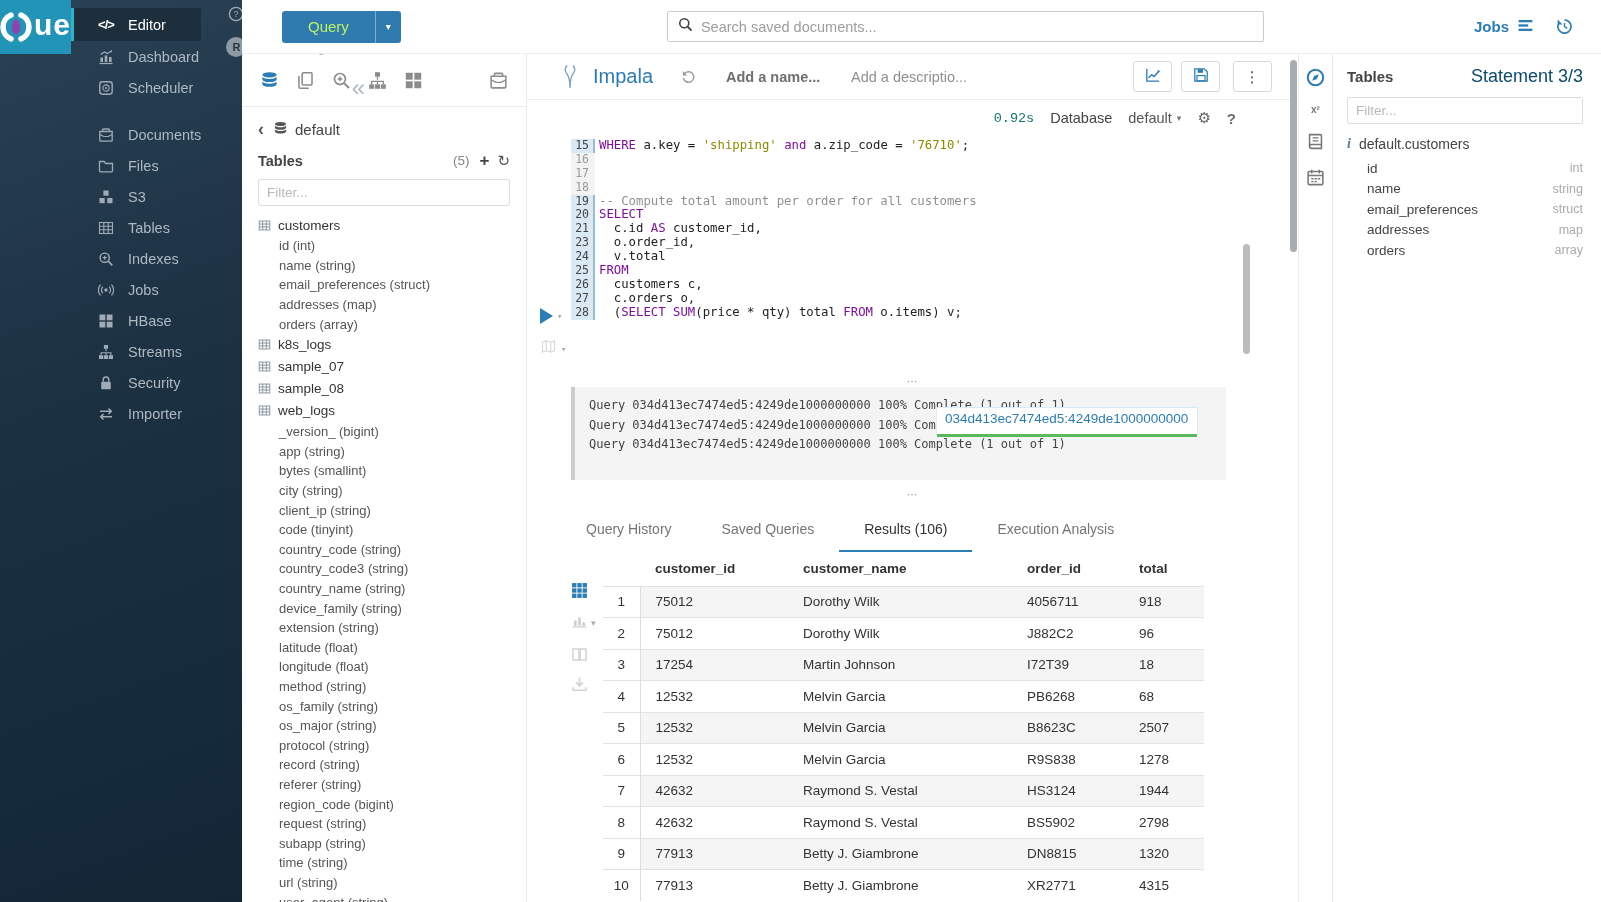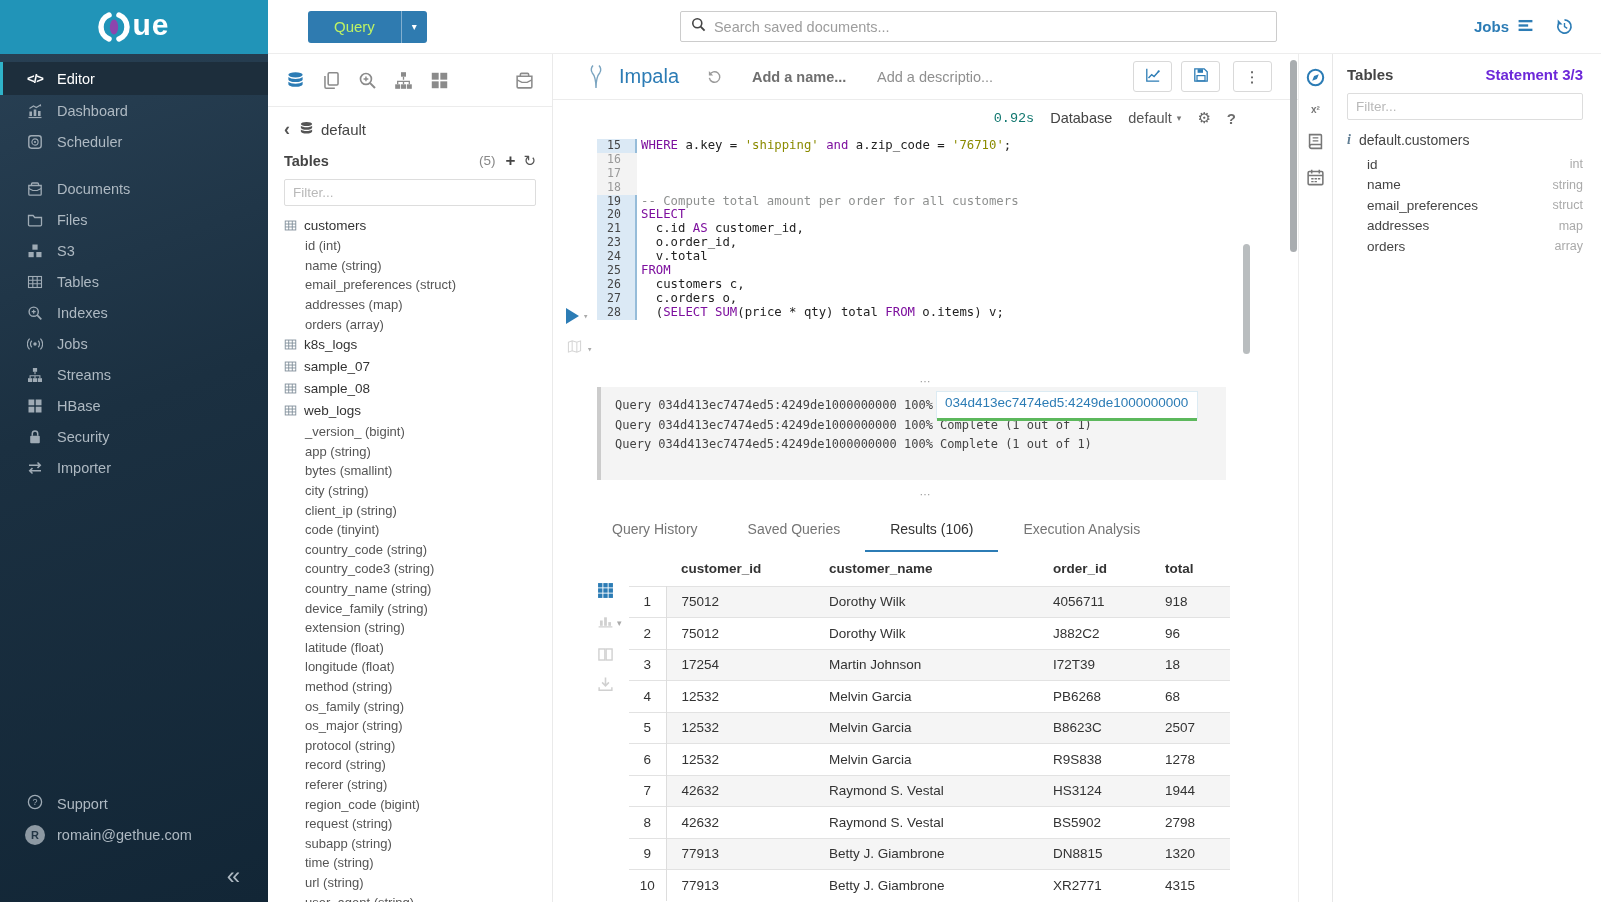--- a/index.html
+++ b/index.html
@@ -1,21 +1,21 @@
 <!DOCTYPE html>
 <html><head>
 <meta charset="utf-8">
 <style>
   * { margin:0; padding:0; box-sizing:border-box; }
   html,body { width:1601px; height:902px; overflow:hidden; background:#fff;
     font-family:"Liberation Sans", sans-serif; }
   .app { display:flex; width:1601px; height:902px; }
 
   
-  .sidebar { width:268px; height:100%; flex:none; display:flex; flex-direction:column;
+  .sidebar { width:242px; height:100%; flex:none; display:flex; 
     background:linear-gradient(160deg,#2a4256 0%, #1b3041 45%, #122636 100%); }
   .logo-band { height:54px; background:#2194b8; display:flex; align-items:center; justify-content:center; gap:2px; }
   .logo-mark { display:flex; align-items:center; }
   .logo-text { color:#fff; font-size:30px; font-weight:bold; letter-spacing:1px; line-height:1; margin-top:-4px; }
   .nav { padding-top:8px; flex:1; }
   .nav-item { display:flex; align-items:center; gap:12px; height:31px; padding-left:25px;
     color:#aeb9c2; font-size:14.5px; cursor:pointer; }
   .nav-item .ni { width:20px; height:16px; display:flex; align-items:center; justify-content:center; color:#9fabb5; }
   .nav-item.active { background:#1d2e3c; color:#fff; height:33px; border-left:3px solid #2fb3c9; padding-left:22px; }
   .nav-item.active .ni { color:#fff; font-weight:bold; }
@@ -96,38 +96,38 @@
     gap:16px; padding-right:62px; }
   .exec-time { color:#0f766e; font-size:13.5px;font-family:Liberation Mono, monospace; }
   .db-label { color:#444; font-size:14.5px; }
   .db-select { color:#555; font-size:14.5px; display:flex; align-items:center; gap:5px; cursor:pointer; }
   .db-select .crt { color:#777; font-size:9px; }
   .gear-ic,.help-ic { color:#666; cursor:pointer; font-size:15px; }
   .help-ic { font-weight:bold; color:#6d6d6d; }
 
   .code-area { height:241px; flex:none; position:relative; padding:3px 0 0 44px; font-family:"DejaVu Sans Mono", monospace; }
   .code-line { display:flex; height:13.9px; line-height:13.9px; font-size:12.3px; white-space:pre; }
-  .gut { width:40px; flex:none; text-align:center; padding-right:4px; background:#f3f3f3; color:#9a9a9a;
+  .gut { width:24px; flex:none; text-align:right; padding-right:4px; background:#f3f3f3; color:#9a9a9a;
     font-size:11.5px; border-right:2px solid transparent; }
   .gut.hl { background:#dbe9f5; color:#444; border-right:2px solid #96bcd9; }
   .ct { color:#222; } .ck { color:#7d0f9e; } .cs { color:#8b8b00; } .cc { color:#8f9190; }
   .code-text { padding-left:4px; }
   .run-btn { position:absolute; left:13px; top:172px; display:flex; align-items:center; gap:4px; cursor:pointer; }
   .play-tri { width:0; height:0; border-left:13px solid #2c7cb5; border-top:8px solid transparent; border-bottom:8px solid transparent; }
   .mini-caret { color:#aaa; font-size:9px; }
   .explain-btn { position:absolute; left:13px; top:203px; display:flex; align-items:center; gap:4px; color:#d4d4d4; cursor:pointer; }
   .explain-btn svg { width:17px; height:15px; }
   .ed-scrollbar { position:absolute; right:48px; top:108px; width:7px; height:110px; background:#b9bdbf; border-radius:4px; }
   .grip { height:10px; flex:none; text-align:center; color:#9d9d9d; font-size:11px; line-height:8px; letter-spacing:1px; cursor:row-resize; }
 
   .log-wrap { flex:none; padding:0 72px 0 44px; position:relative; }
   .log-panel { background:#f4f4f4; border-left:4px solid #cccccc; height:93px; padding:9px 14px;
     font-family:"DejaVu Sans Mono", monospace; font-size:12px; color:#444; }
   .log-panel div { line-height:19.5px; white-space:nowrap; overflow:hidden; }
-  .job-overlay { position:absolute; top:4px; right:100px; width:262px; height:28px; background:#fff;
+  .job-overlay { position:absolute; top:20px; right:100px; width:262px; height:28px; background:#fff;
     border:1px solid #dcebf3; }
   .job-overlay .jid { color:#2c7cb5; font-size:13.5px; padding:3px 0 0 8px; white-space:nowrap; }
   .job-progress { position:absolute; left:0; bottom:-3px; height:3px; width:100%; }
 
   .tabs-row { height:40px; flex:none; display:flex; align-items:flex-end; padding-left:34px; margin-top:12px; }
   .tab { padding:0 25px 13px 25px; font-size:14px; color:#757575; cursor:pointer; border-bottom:2px solid transparent;text-align:right; }
   .tab.active { color:#333; border-bottom:2px solid #2c7cb5; }
 
   .results { flex:1; min-height:0; position:relative; overflow:hidden; padding-left:76px; }
   .res-icons { position:absolute; left:44px; top:30px; display:flex; flex-direction:column; gap:13px; }
@@ -144,21 +144,21 @@
   
   .right-area { width:303px; flex:none; display:flex; border-left:1px solid #ededed; position:relative; }
   .ra-strip { width:33px; flex:none; display:flex; flex-direction:column; align-items:center; gap:17px; padding-top:14px; }
   .ra-strip .rsi { color:#777; cursor:pointer; display:flex; }
   .ra-strip .rsi svg { width:19px; height:19px; }
   .ra-strip .rsi.active { color:#2c7cb5; }
   .x2 { font-size:10px; font-weight:bold; color:#777;text-align:right; }
   .ra-panel { flex:1; border-left:1px solid #e7e7e7; padding:12px 18px 0 14px; }
   .ra-title-row { display:flex; align-items:baseline; }
   .ra-title { font-weight:bold; font-size:15px; color:#444; }
-  .ra-statement { margin-left:auto; color:#6d28d9; font-size:15px;font-weight:bold; }
+  .ra-statement { margin-left:auto; color:#0c4a6e; font-size:18px; }
   .ra-table-row { display:flex; align-items:center; gap:8px; margin-top:12px; color:#444; font-size:14px; cursor:pointer; }
   .info-i { font-family:"Liberation Serif", serif; font-style:italic; font-weight:bold; color:#5f7d93; font-size:14px; }
   .ra-cols { margin-top:6px; padding-left:20px; }
   .ra-col { display:flex; height:20.5px; align-items:center; font-size:13.5px; color:#444; cursor:pointer; }
   .ra-col .typ { margin-left:auto; color:#aaa; font-size:12.5px; }
 </style>
 </head>
 <body>
 
 <div class="app">
@@ -260,39 +260,39 @@
               <circle cx="8" cy="8" r="1.7"></circle>
               <path d="M4.8 4.8a4.5 4.5 0 000 6.4M11.2 4.8a4.5 4.5 0 010 6.4" fill="none" stroke="currentColor" stroke-width="1.2"></path>
               <path d="M2.6 2.6a7.6 7.6 0 000 10.8M13.4 2.6a7.6 7.6 0 010 10.8" fill="none" stroke="currentColor" stroke-width="1.2"></path>
             </svg>
           </span>
           <span>Jobs</span>
         </div>
         <div class="nav-item">
           <span class="ni">
             <svg viewBox="0 0 16 16" width="16" height="16" fill="currentColor">
+              <rect x="1.5" y="1.5" width="5.8" height="5.8"></rect>
+              <rect x="8.7" y="1.5" width="5.8" height="5.8"></rect>
+              <rect x="1.5" y="8.7" width="5.8" height="5.8"></rect>
+              <rect x="8.7" y="8.7" width="5.8" height="5.8"></rect>
+            </svg>
+          </span>
+          <span>HBase</span>
+        </div>
+        <div class="nav-item">
+          <span class="ni">
+            <svg viewBox="0 0 16 16" width="16" height="16" fill="currentColor">
               <rect x="5.9" y="1" width="4.2" height="3.8"></rect>
               <rect x="1" y="11.2" width="4.2" height="3.8"></rect>
               <rect x="5.9" y="11.2" width="4.2" height="3.8"></rect>
               <rect x="10.8" y="11.2" width="4.2" height="3.8"></rect>
               <path d="M8 4.8v2.5M3.1 11.2V8.8h9.8v2.4M8 8.8v2.4" fill="none" stroke="currentColor" stroke-width="1.1"></path>
             </svg>
           </span>
           <span>Streams</span>
-        </div>
-        <div class="nav-item">
-          <span class="ni">
-            <svg viewBox="0 0 16 16" width="16" height="16" fill="currentColor">
-              <rect x="1.5" y="1.5" width="5.8" height="5.8"></rect>
-              <rect x="8.7" y="1.5" width="5.8" height="5.8"></rect>
-              <rect x="1.5" y="8.7" width="5.8" height="5.8"></rect>
-              <rect x="8.7" y="8.7" width="5.8" height="5.8"></rect>
-            </svg>
-          </span>
-          <span>HBase</span>
         </div>
         <div class="nav-item">
           <span class="ni">
             <svg viewBox="0 0 16 16" width="16" height="16" fill="currentColor">
               <rect x="3.2" y="6.8" width="9.6" height="7.4" rx="1"></rect>
               <path d="M5.3 6.8V4.6a2.7 2.7 0 015.4 0v2.2" fill="none" stroke="currentColor" stroke-width="1.5"></path>
             </svg>
           </span>
           <span>Security</span>
         </div>

